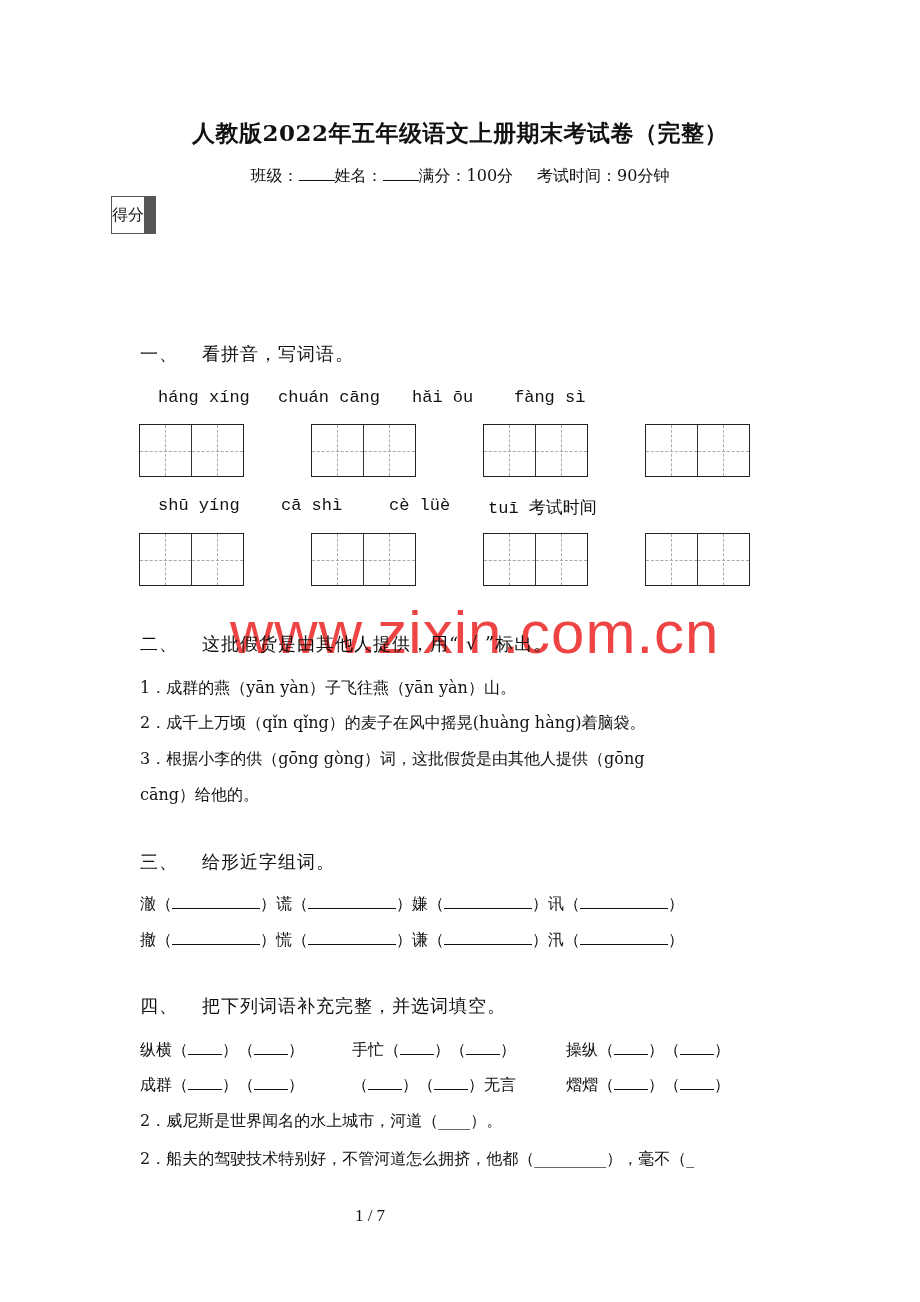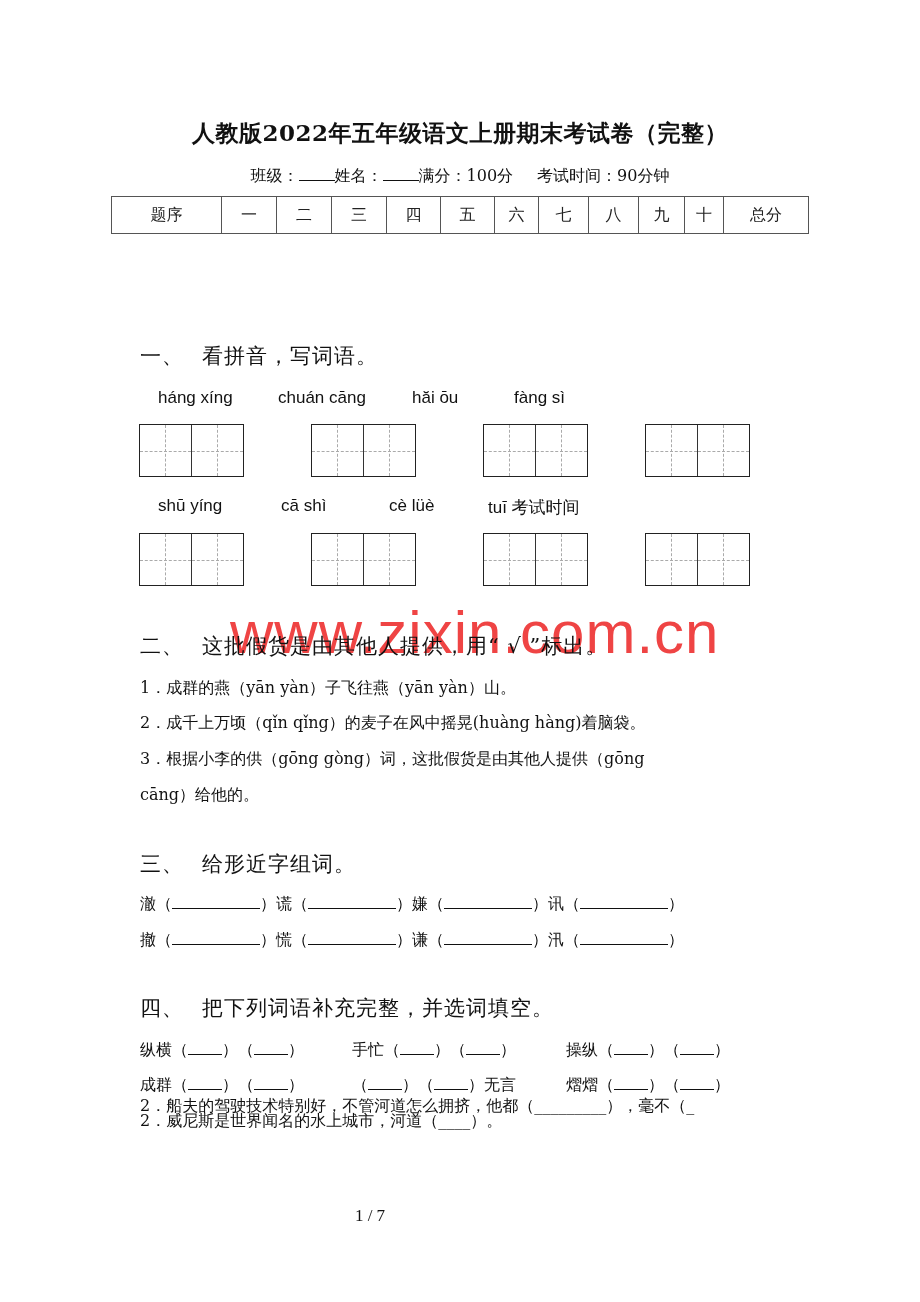--- a/index.html
+++ b/index.html
@@ -5,23 +5,23 @@
   html, body { margin: 0; padding: 0; background: #ffffff; }
   body { width: 920px; height: 1302px; position: relative; overflow: hidden;
          font-family: "DejaVu Serif", "Liberation Serif", serif; color: #111; }
   .abs { position: absolute; white-space: nowrap; }
   .title { left: 0; width: 920px; top: 118px; text-align: center; font-size: 23px; font-weight: bold; letter-spacing: 0.5px; }
   .meta { left: 0; width: 920px; top: 166px; text-align: center; font-size: 16px; }
   .meta .blank { display: inline-block; width: 36px; border-bottom: 1px solid #111; height: 14px; vertical-align: baseline; }
   .meta .gap { display: inline-block; width: 24px; }
   table.score { position: absolute; left: 111px; top: 196px; border-collapse: collapse; font-size: 16px; }
   table.score td { border: 1px solid #555; height: 36px; text-align: center; padding: 0; color: #222; }
-  .sec-title { left: 140px; font-size: 21px; letter-spacing: 1px; }
+  .sec-title { left: 140px; font-size: 18px; letter-spacing: 1px; }
   .sec-title .num { display: inline-block; width: 62px; }
-  .pinyin { font-family: Liberation Sans, sans-serif; font-size: 17px; top: 0; }
+  .pinyin { font-family: Liberation Mono, monospace; font-size: 17px; top: 0; }
   .tian { position: absolute; width: 105px; height: 53px; border: 1.5px solid #222; box-sizing: border-box; }
   .tian .cell { position: absolute; top: 0; width: 50%; height: 100%; box-sizing: border-box; }
   .tian .cell.l { left: 0; border-right: 1px solid #333; }
   .tian .cell.r { right: 0; }
   .tian .v { position: absolute; left: 50%; top: 0; height: 100%; border-left: 1px dashed #aaa; }
   .tian .h { position: absolute; left: 0; top: 50%; width: 100%; border-top: 1px dashed #aaa; }
   .line { left: 140px; font-size: 16px; }
   .watermark { left: 230px; top: 598px; font-family: "Liberation Sans", "DejaVu Sans", sans-serif; font-size: 60px; color: #ef4444; letter-spacing: 1px; }
   .footer { left: 0; width: 740px; top: 1206px; text-align: center; font-family: "Liberation Serif", serif; font-size: 17px; }
   .blk { display: inline-block; border-bottom: 1px solid #111; height: 14px; }
@@ -30,33 +30,33 @@
 <body>
 
 <div class="abs title">人教版2022年五年级语文上册期末考试卷（完整）</div>
 
 <div class="abs meta">
   <span>班级：</span><span class="blank"></span><span>姓名：</span><span class="blank"></span><span>满分：100分</span><span class="gap"></span><span>考试时间：90分钟</span>
 </div>
 
 <table class="score">
   <tbody>
-      <tr>
-    <td style="width:109px">题序</td>
-    <td style="width:54px">一</td>
-    <td style="width:54px">二</td>
-    <td style="width:54px">三</td>
-    <td style="width:53px">四</td>
-    <td style="width:53px">五</td>
-    <td style="width:43px">六</td>
-    <td style="width:49px">七</td>
-    <td style="width:49px">八</td>
-    <td style="width:45px">九</td>
-    <td style="width:38px">十</td>
-    <td style="width:84px">总分</td>
+  <tr>
+    <td>得分</td>
+    <td></td>
+    <td></td>
+    <td></td>
+    <td></td>
+    <td></td>
+    <td></td>
+    <td></td>
+    <td></td>
+    <td></td>
+    <td></td>
+    <td></td>
   </tr>
 </tbody>
   </table>
 
 <div class="abs sec-title" style="top:342px">
   <span class="num">一、</span><span>看拼音，写词语。</span>
 </div>
 
 <div class="abs pinyin" style="left:158px; top:388px">háng xíng</div>
 <div class="abs pinyin" style="left:278px; top:388px">chuán cāng</div>
@@ -189,15 +189,15 @@
   <span>成群</span>（<span class="blk" style="width:34px"></span>）（<span class="blk" style="width:34px"></span>）
 </div>
 <div class="abs line" style="top:1075px; left:352px">
   （<span class="blk" style="width:34px"></span>）（<span class="blk" style="width:34px"></span>）<span>无言</span>
 </div>
 <div class="abs line" style="top:1075px; left:566px">
   <span>熠熠</span>（<span class="blk" style="width:34px"></span>）（<span class="blk" style="width:34px"></span>）
 </div>
 
 <div class="abs line" style="top:1111px">2．威尼斯是世界闻名的水上城市，河道（____）。</div>
-<div class="abs line" style="top:1096px">2．船夫的驾驶技术特别好，不管河道怎么拥挤，他都（_________），毫不（_</div>
+<div class="abs line" style="top:1149px">2．船夫的驾驶技术特别好，不管河道怎么拥挤，他都（_________），毫不（_</div>
 
 <div class="abs footer">1 / 7</div>
 
 </body></html>

